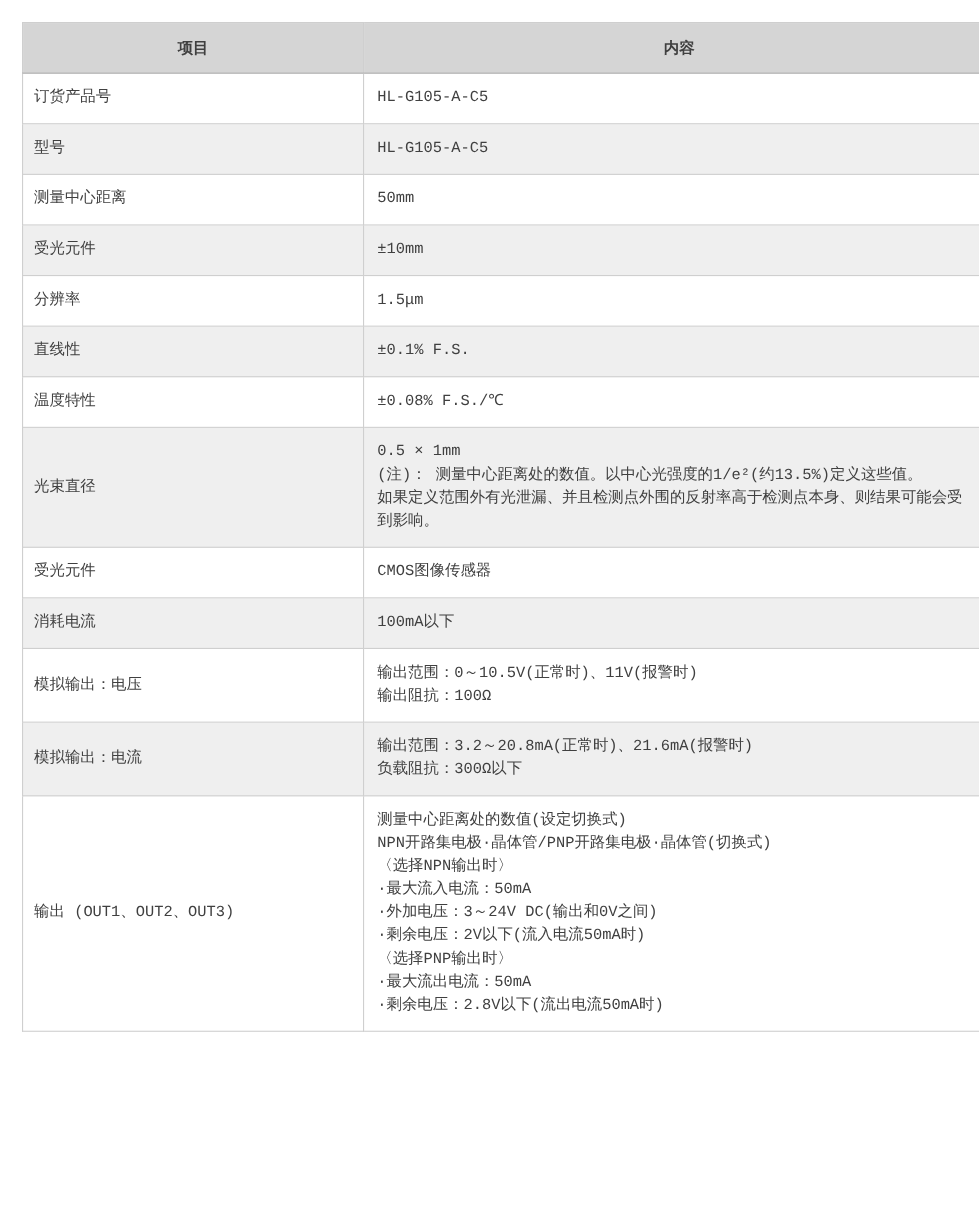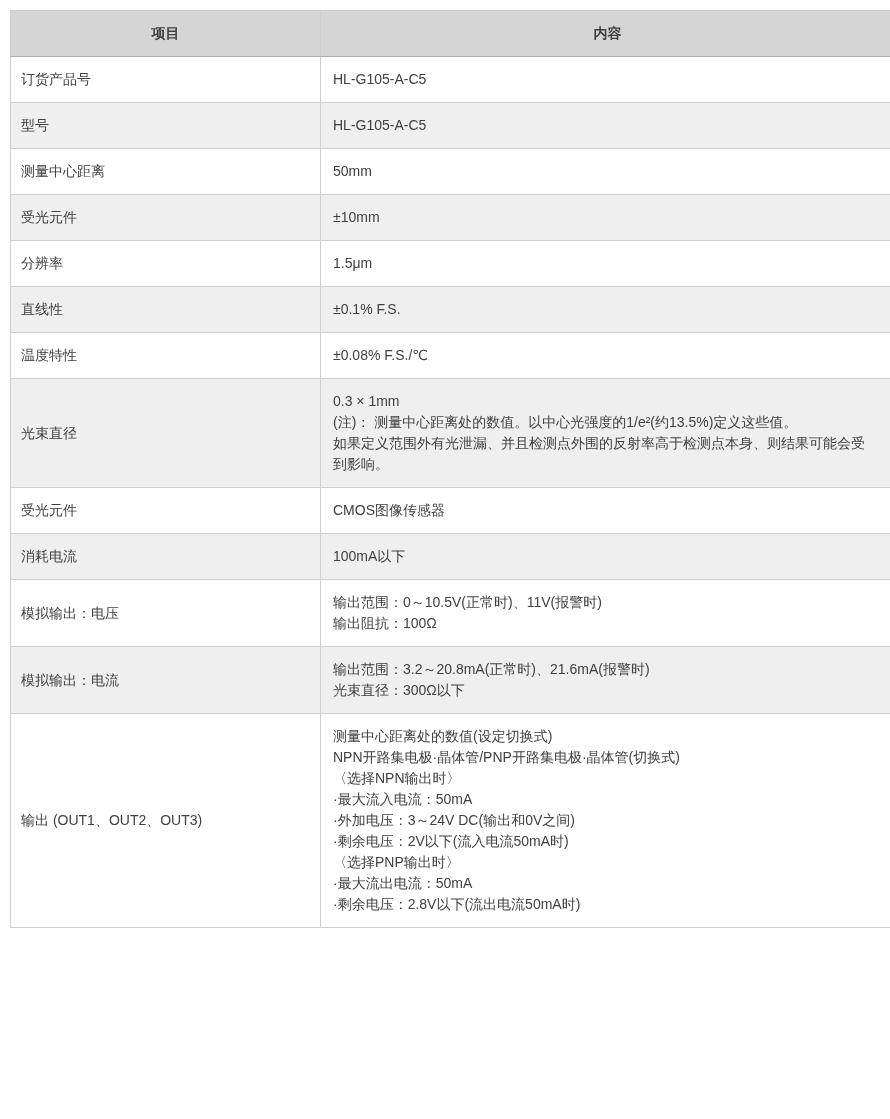--- a/index.html
+++ b/index.html
@@ -6,41 +6,41 @@
     --header-bg:#d5d5d5;
     --row-bg:#ffffff;
     --row-alt-bg:#efefef;
     --border:#cfcfcf;
     --outer-border:#aeaeae;
     --text:#404040;
   }
   html,body{margin:0;padding:0;background:#ffffff;}
   .page{
     width:890px;height:1119px;overflow:hidden;box-sizing:border-box;
-    padding:10px;background:#ffffff;
+    padding:20px;background:#ffffff;
     font-family:"Liberation Sans","DejaVu Sans",sans-serif;
   }
   table.spec-table{
     border-collapse:collapse;table-layout:fixed;width:884px;
     border:1px solid var(--outer-border);
   }
   col.col-item{width:310px;}
   col.col-content{width:574px;}
   th,td{
     border:1px solid var(--border);
     font-size:14px;color:var(--text);line-height:21px;
     box-sizing:border-box;
   }
   th{
     background:var(--header-bg);
     font-weight:bold;text-align:center;
     padding:12px 10px;
     border-bottom-color:var(--outer-border);
   }
-  td{vertical-align:middle;background:var(--row-bg);}
+  td{vertical-align:middle;background:var(--row-bg);font-family:Liberation Mono, monospace;}
   td.item-cell{padding:12px 10px;}
   td.content-cell{padding:12px 16px 12px 12px;margin-left:44px;}
   tbody tr:nth-child(even) td{background:var(--row-alt-bg);}
 </style>
 </head>
 <body>
 
 <div class="page">
   <table class="spec-table">
     <colgroup>
@@ -92,21 +92,21 @@
         </tr>
         <tr>
           <td class="item-cell">温度特性</td>
           <td class="content-cell">
             <div>±0.08% F.S./℃</div>
           </td>
         </tr>
         <tr>
           <td class="item-cell">光束直径</td>
           <td class="content-cell">
-            <div>0.3 × 1mm</div>
+            <div>0.5 × 1mm</div>
             <div>(注)： 测量中心距离处的数值。以中心光强度的1/e²(约13.5%)定义这些值。</div>
             <div>如果定义范围外有光泄漏、并且检测点外围的反射率高于检测点本身、则结果可能会受到影响。</div>
           </td>
         </tr>
         <tr>
           <td class="item-cell">受光元件</td>
           <td class="content-cell">
             <div>CMOS图像传感器</div>
           </td>
         </tr>
@@ -120,21 +120,21 @@
           <td class="item-cell">模拟输出：电压</td>
           <td class="content-cell">
             <div>输出范围：0～10.5V(正常时)、11V(报警时)</div>
             <div>输出阻抗：100Ω</div>
           </td>
         </tr>
         <tr>
           <td class="item-cell">模拟输出：电流</td>
           <td class="content-cell">
             <div>输出范围：3.2～20.8mA(正常时)、21.6mA(报警时)</div>
-            <div>光束直径：300Ω以下</div>
+            <div>负载阻抗：300Ω以下</div>
           </td>
         </tr>
         <tr>
           <td class="item-cell">输出 (OUT1、OUT2、OUT3)</td>
           <td class="content-cell">
             <div>测量中心距离处的数值(设定切换式)</div>
             <div>NPN开路集电极·晶体管/PNP开路集电极·晶体管(切换式)</div>
             <div>〈选择NPN输出时〉</div>
             <div>·最大流入电流：50mA</div>
             <div>·外加电压：3～24V DC(输出和0V之间)</div>

